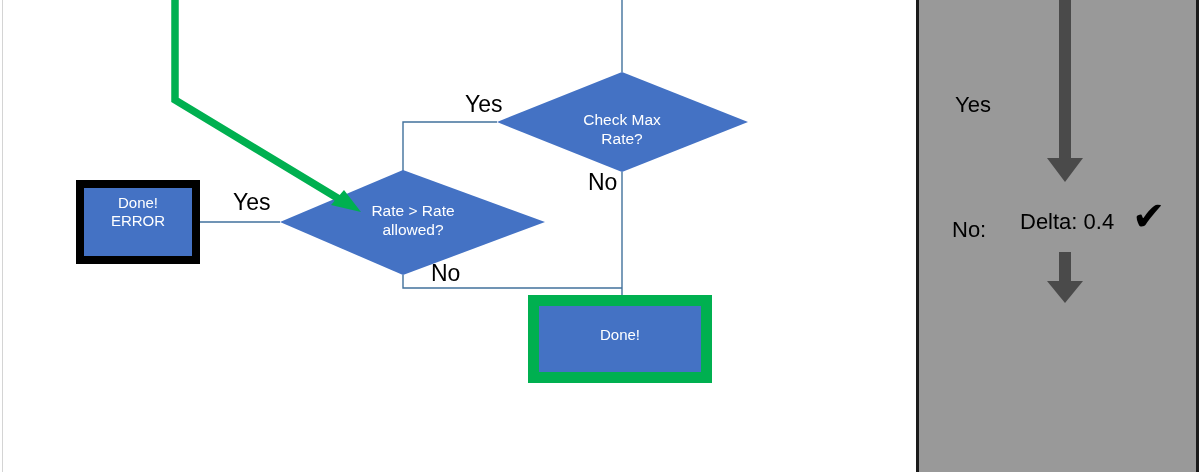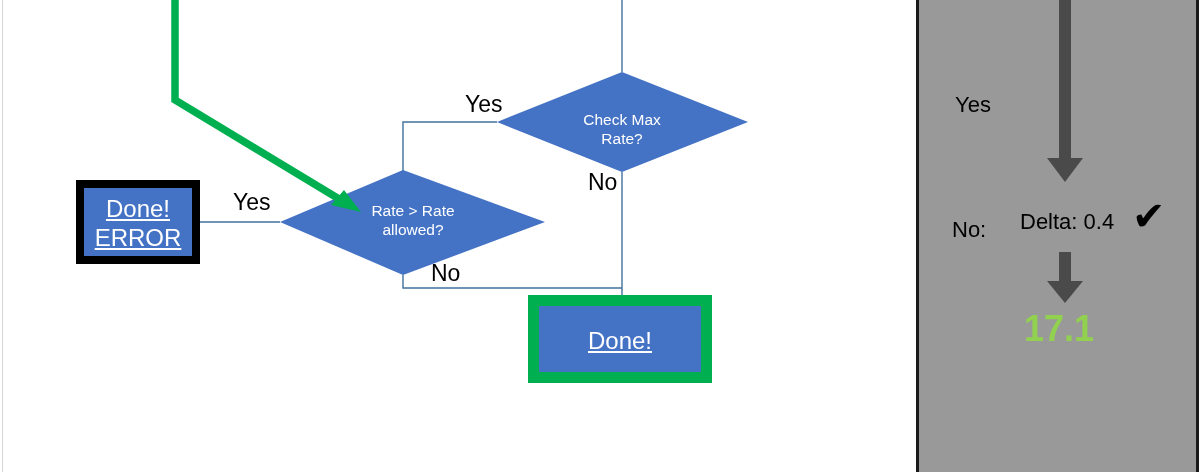--- a/index.html
+++ b/index.html
@@ -49,21 +49,21 @@
   .shape-text {
     position: absolute;
     color: #ffffff;
     text-align: center;
     white-space: pre-line;
     font-family: "Liberation Sans", sans-serif;
     line-height: 1.22;
     pointer-events: none;
   }
   .diamond-text { font-size: 15.5px; }
-  .box-text { font-size: 24px; text-decoration: underline; }
+  .box-text { font-size: 15px; }
 
   
   #gray-panel {
     position: absolute;
     left: 916px;
     top: 0;
     width: 282px;
     height: 472px;
     background: #999999;
     border-left: 3px solid #1a1a1a;
@@ -181,18 +181,17 @@
     </svg>
 
     <span class="panel-lbl" style="left:36px; top:94px;">Yes</span>
 
     <span class="panel-lbl" style="left:33px; top:211px;margin-top:8px;">No:</span>
 
     <span class="panel-lbl" style="left:101px; top:211px;">Delta: 0.4</span>
 
     <span class="check-glyph" style="left:213px; top:196px;">✔</span>
 
-    <span class="panel-value" style="left:105px; top:311px; color:#92D050;">17.1</span>
   </div>
 
   <div id="panel-rightedge"></div>
 
 </div>
 
 </body></html>

